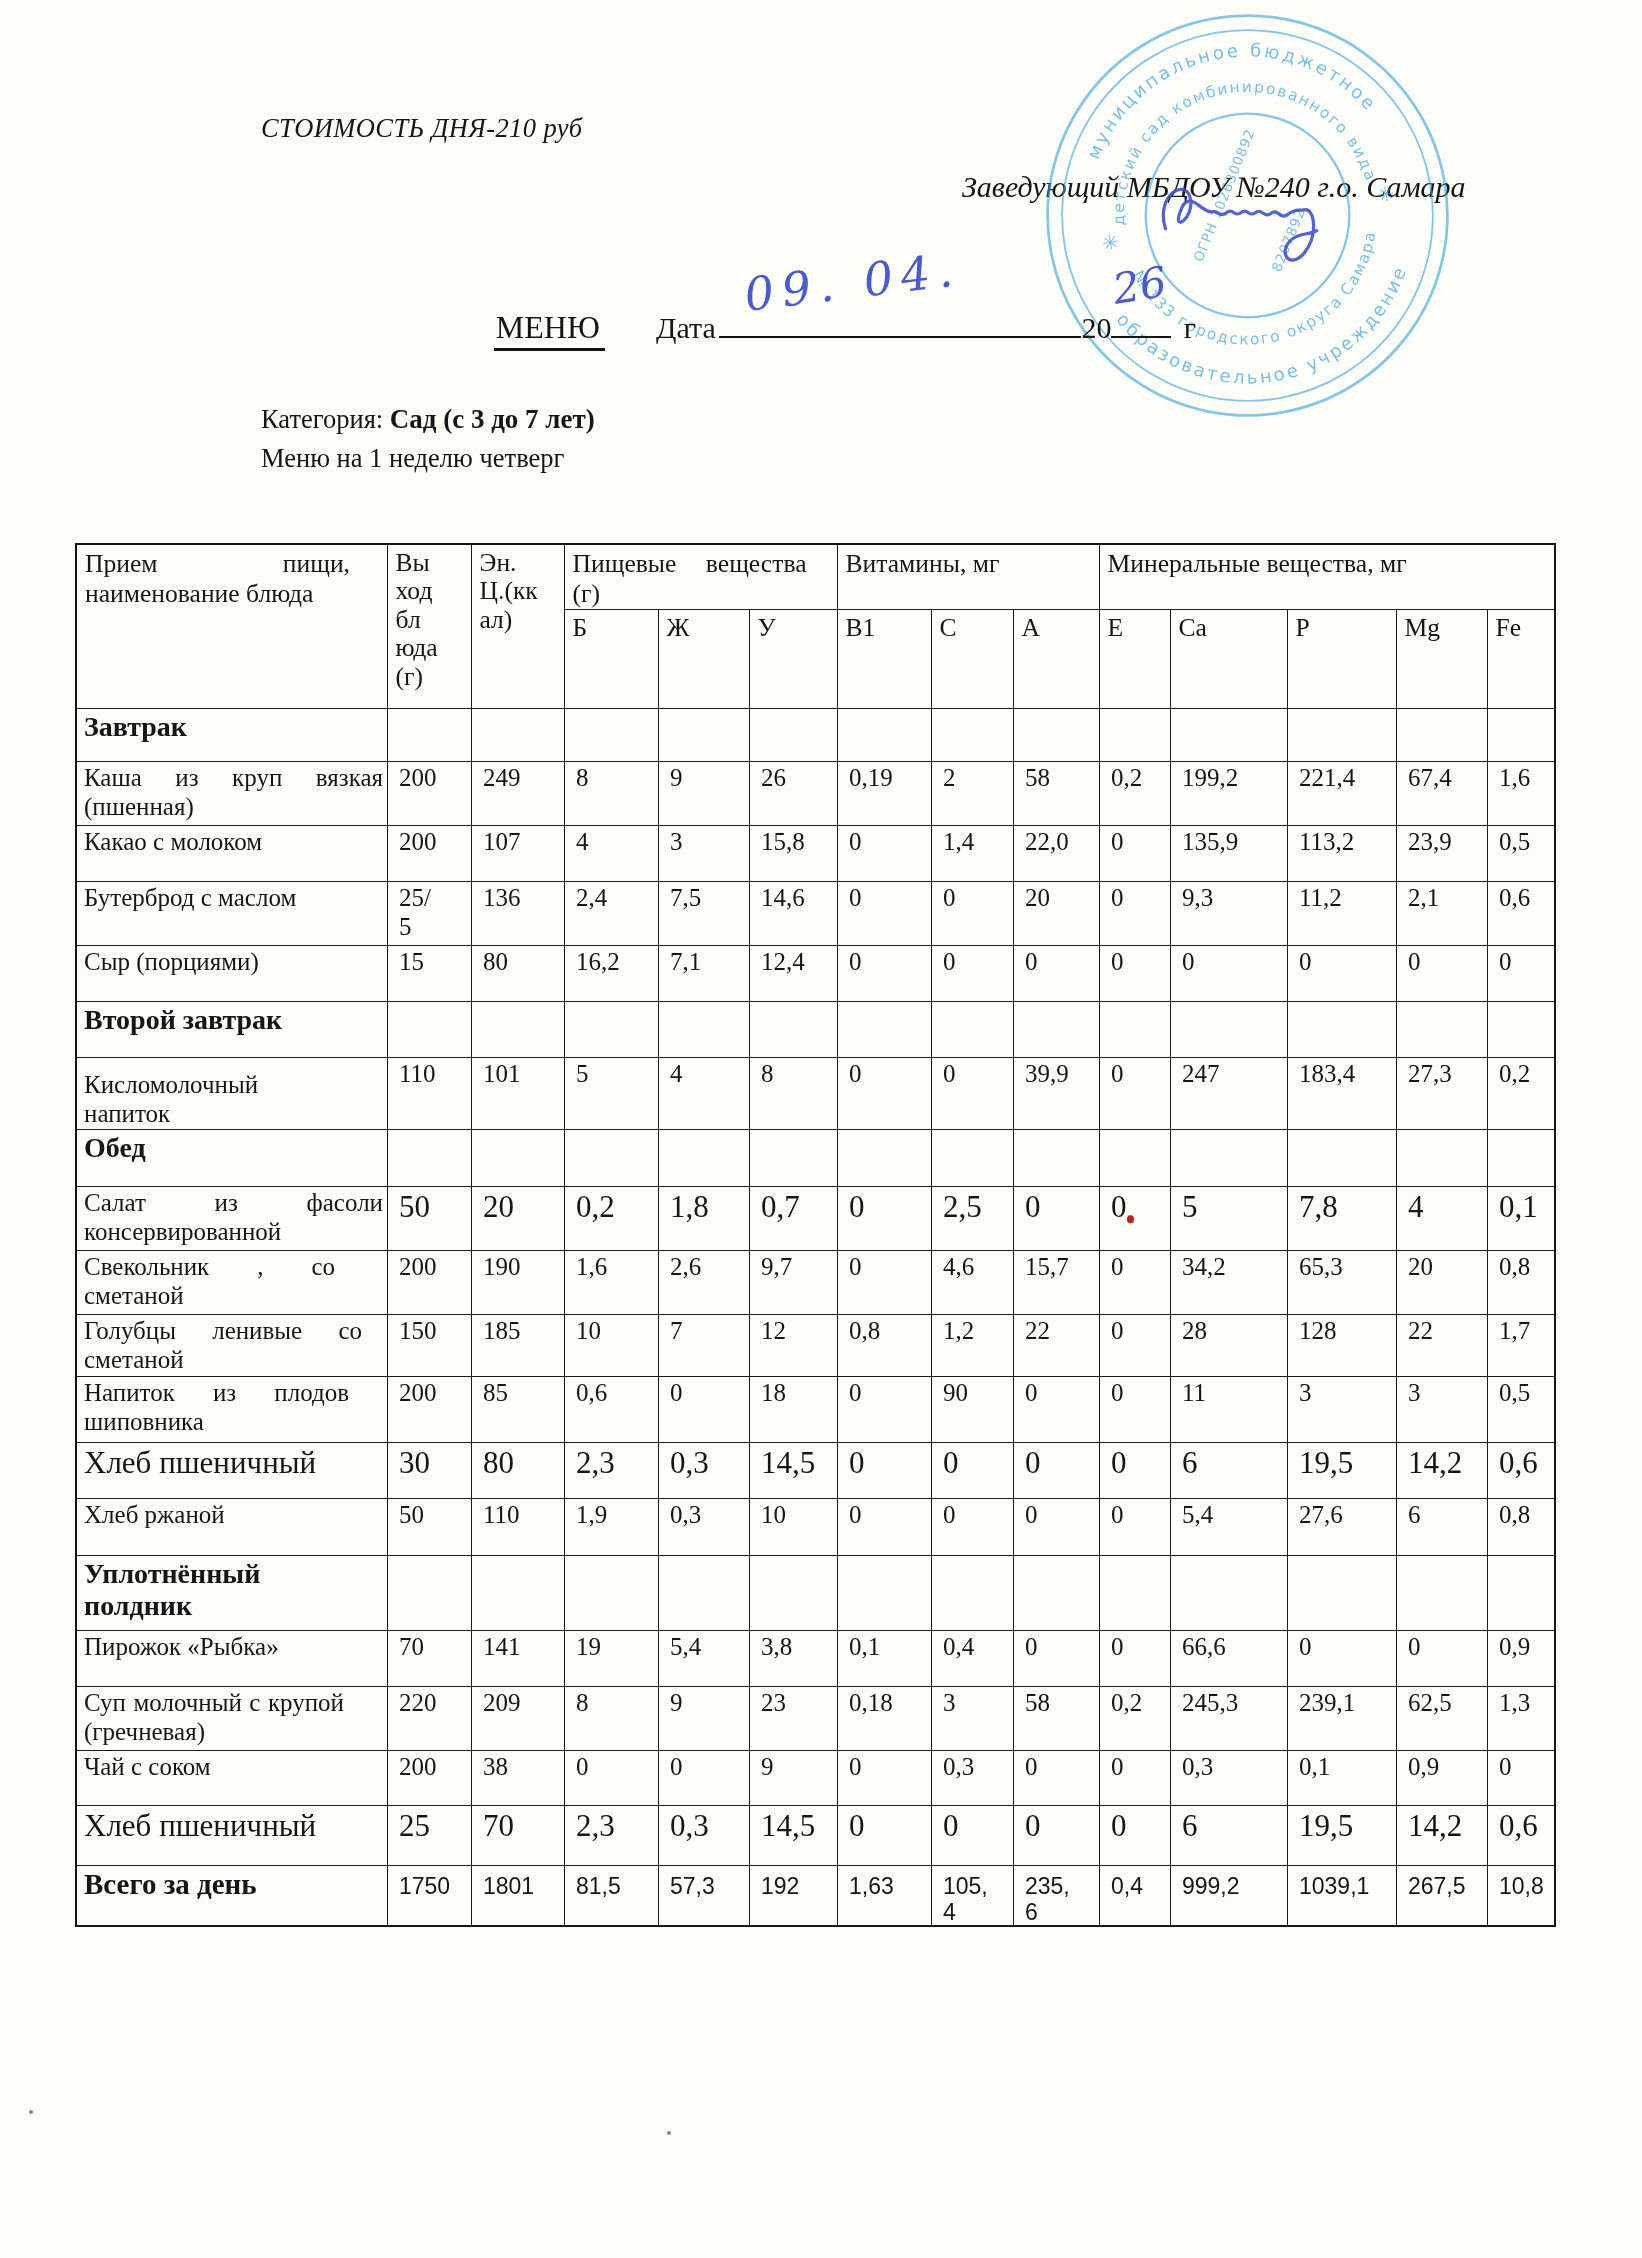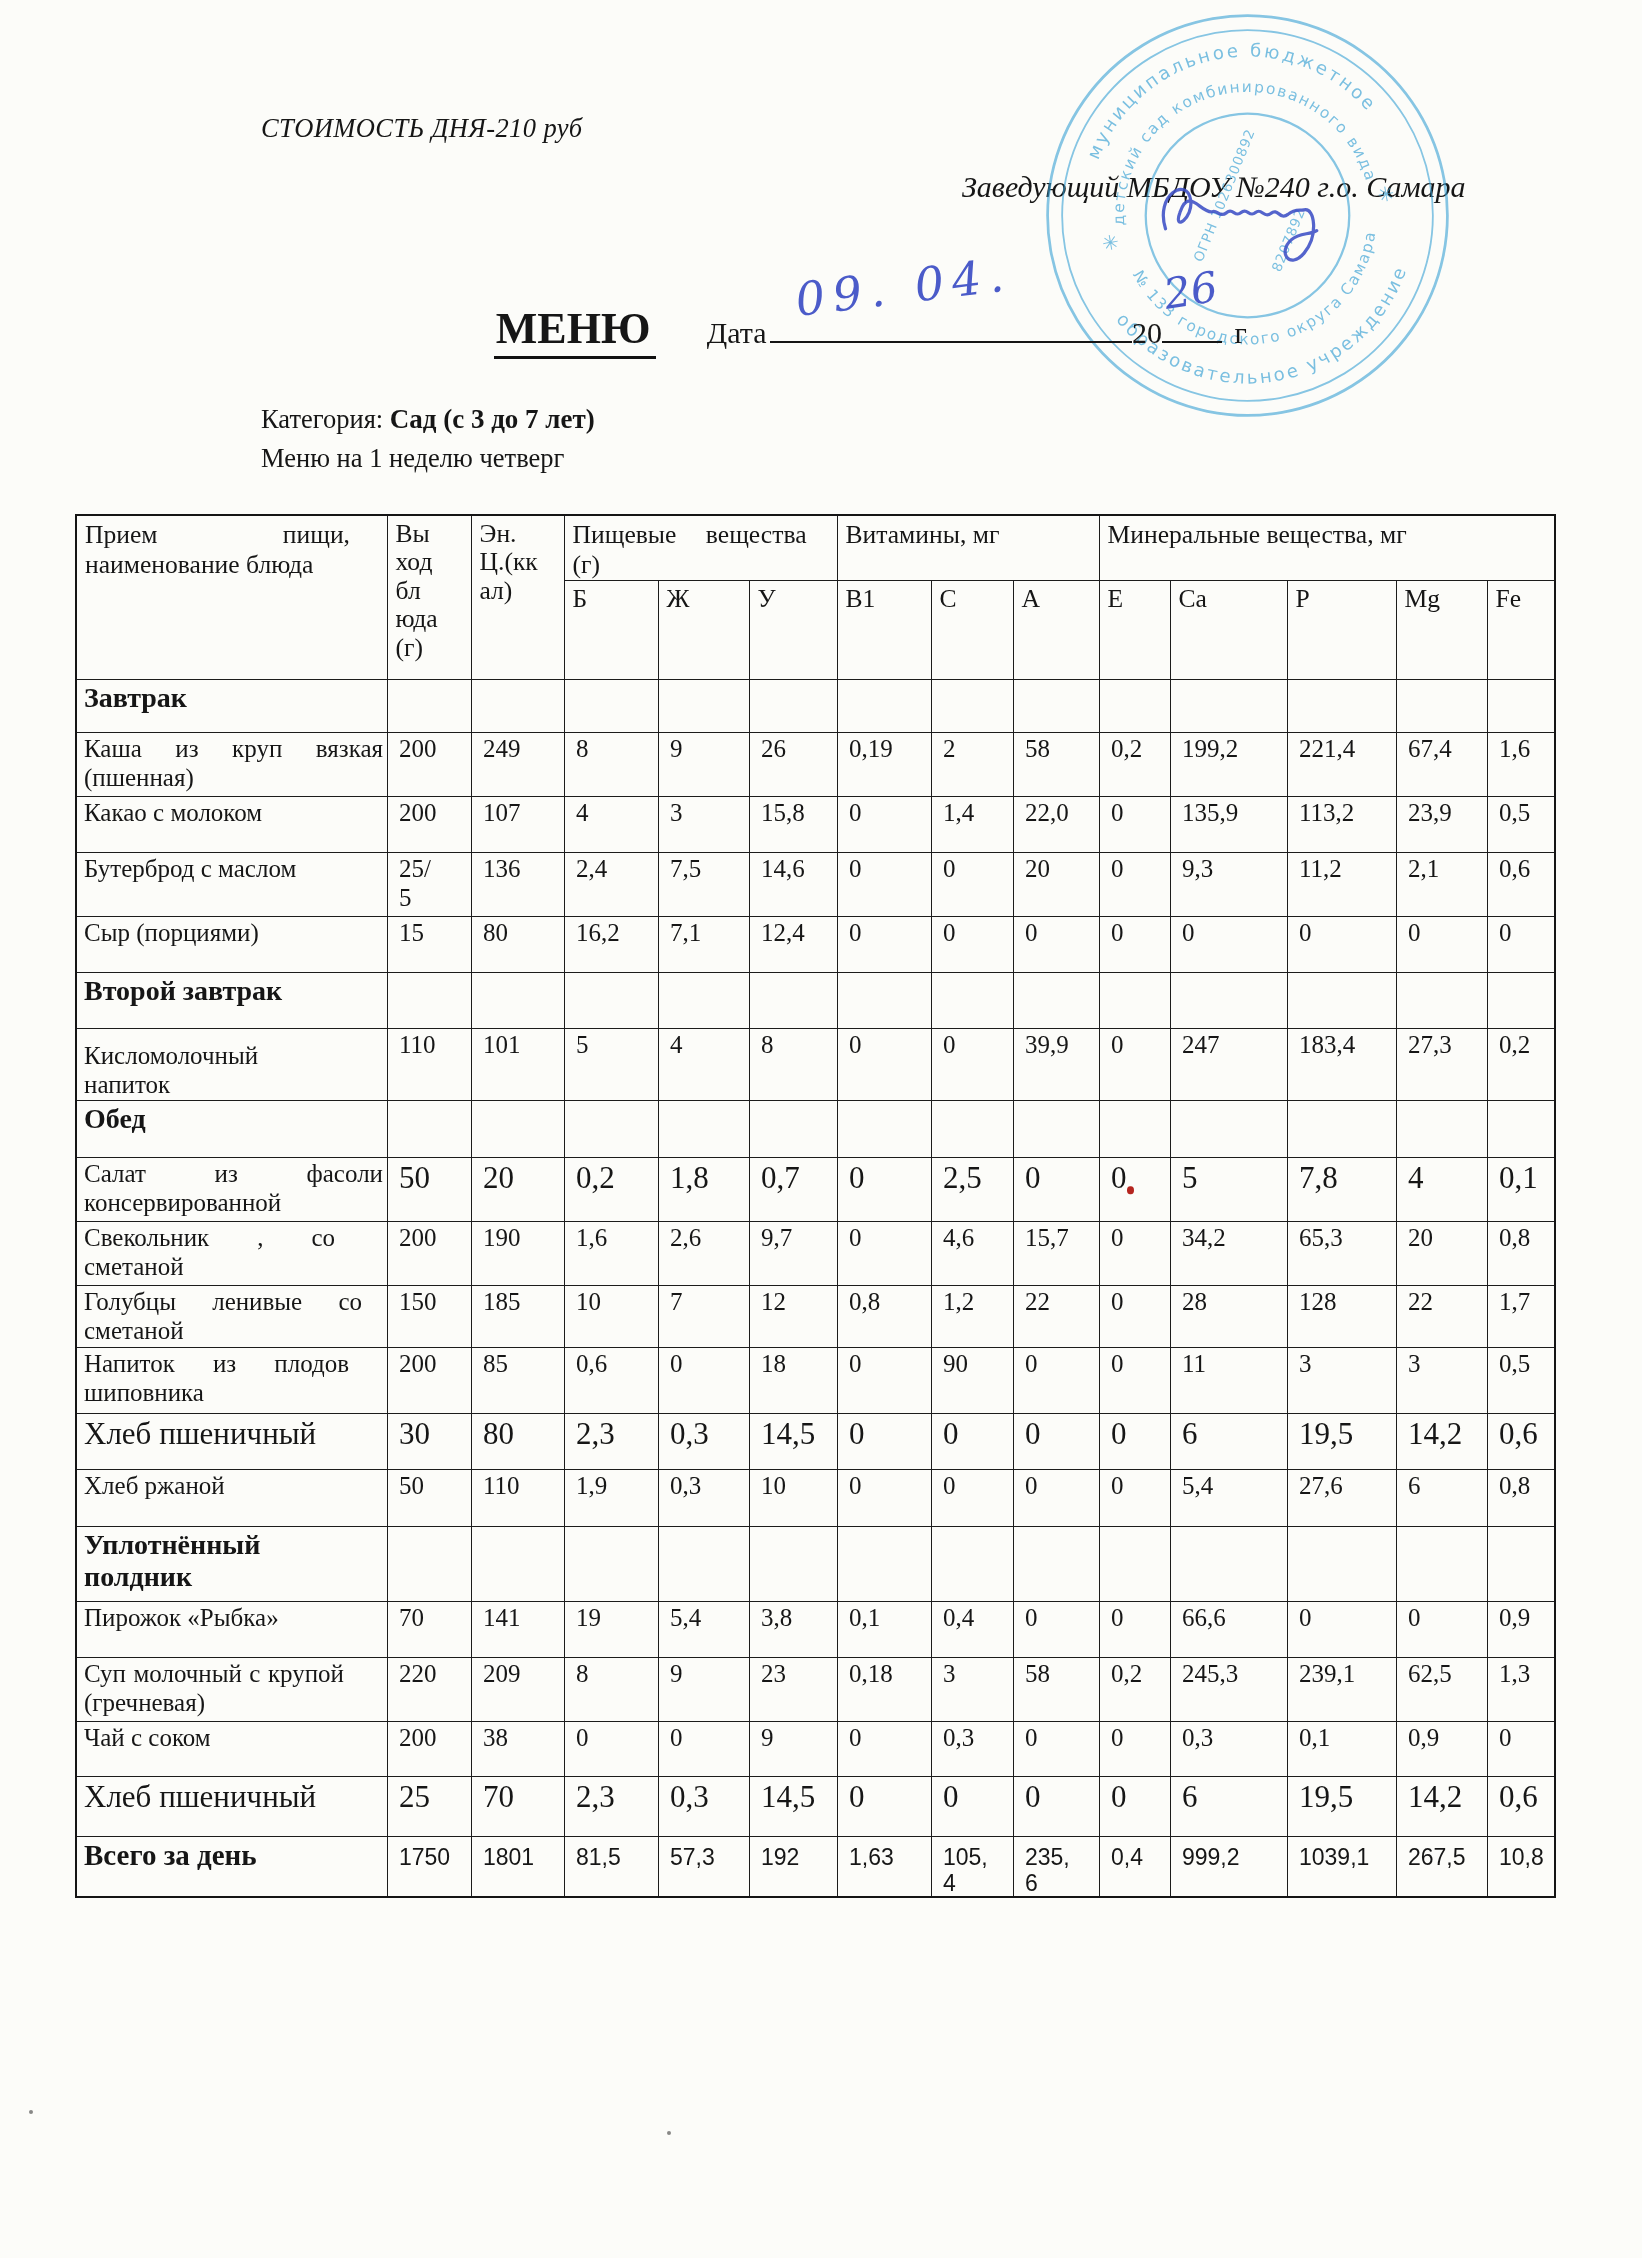--- a/index.html
+++ b/index.html
@@ -12,34 +12,34 @@
   .director{left:962px;top:164px;font-style:italic;font-size:30px;line-height:1.5;text-align:right;}
   .director .l2{margin-left:34px;}
   .sig-underline{display:inline-block;width:240px;border-bottom:2.6px solid #1a1a1a;height:1.05em;vertical-align:baseline;}
   .signature{left:1143px;top:173px;width:279px;height:108px;z-index:3;}
 
   
   .stamp{left:1034px;top:1.8px;width:427px;height:427px;transform:rotate(-10deg);opacity:.8;z-index:1;}
 
   
   .menurow{left:494px;top:303px;font-size:30px;white-space:nowrap;z-index:2;}
-  .menurow .menu-title{font-weight:bold;font-size:44px;border-bottom:3.5px solid #111;padding:0 5.3px 2.6px 1.8px;margin-right:51px;}
+  .menurow .menu-title{font-weight:normal;font-size:32px;border-bottom:3.5px solid #111;padding:0 5.3px 2.6px 1.8px;margin-right:51px;}
   .dateline{display:inline-block;width:362px;border-bottom:2.6px solid #151515;height:1.1em;position:relative;vertical-align:baseline;margin-left:3.5px;}
   .hand{font-family:"DejaVu Serif",serif;font-style:italic;color:#3c4ec5;}
   .hand-date{position:absolute;left:25px;top:-48px;font-size:46px;letter-spacing:8px;transform:rotate(-7deg);opacity:.92;}
   .yearline{display:inline-block;width:60px;border-bottom:2.6px solid #151515;height:1.1em;position:relative;vertical-align:baseline;}
   .hand-year{position:absolute;left:1.8px;top:-42px;font-size:42px;transform:rotate(-9deg);opacity:.92;}
   .yeartxt{margin-left:12.4px;}
 
   .cat1{left:261px;top:404px;font-size:26.5px;}
   .cat1 b{font-size:27px;}
   .cat2{left:261px;top:443px;font-size:26.5px;}
 
   
-  table.menu{position:absolute;left:75px;top:514px;border-collapse:collapse;table-layout:fixed;
+  table.menu{position:absolute;left:75px;top:543px;border-collapse:collapse;table-layout:fixed;
              font-family:"Liberation Serif",serif;}
   table.menu th,table.menu td{border:1.8px solid #1c1c1c;overflow:hidden;}
   table.menu{border:2.6px solid #151515;}
   thead tr.h1{height:59px;} thead tr.h2{height:99px;}
   th{font-weight:normal;text-align:left;vertical-align:top;font-size:25.6px;padding:3.5px 5.3px 0 8px;}
   th.pre{white-space:pre-line;line-height:1.12;}
   th .just{text-align:justify;text-align-last:left;}
   td{vertical-align:top;font-size:25px;line-height:1.15;padding:2.6px 3.5px 0 11.5px;}
   td.val{white-space:pre-line;}
   td.name{padding-left:7px;text-align:justify;text-align-last:left;}

